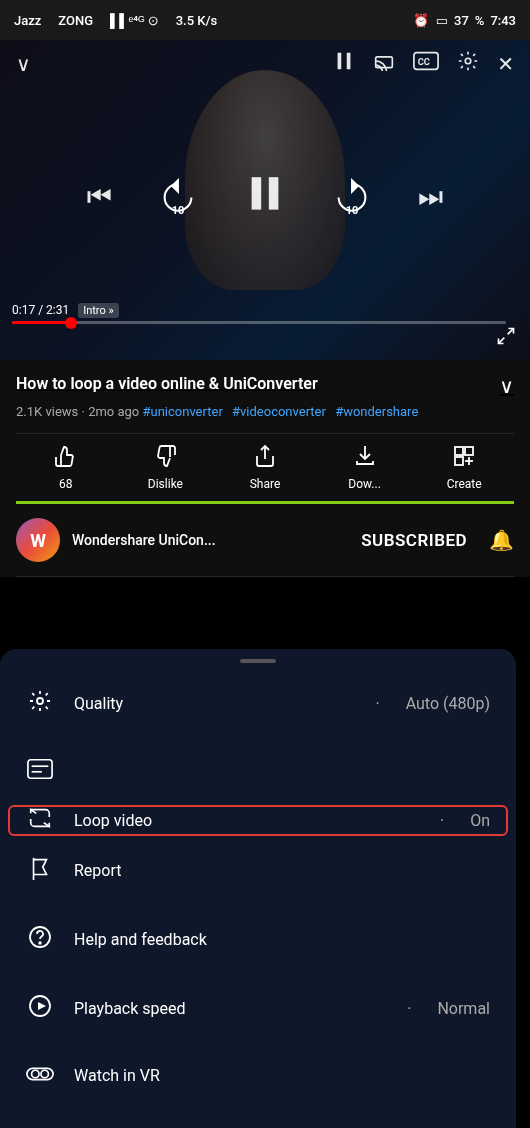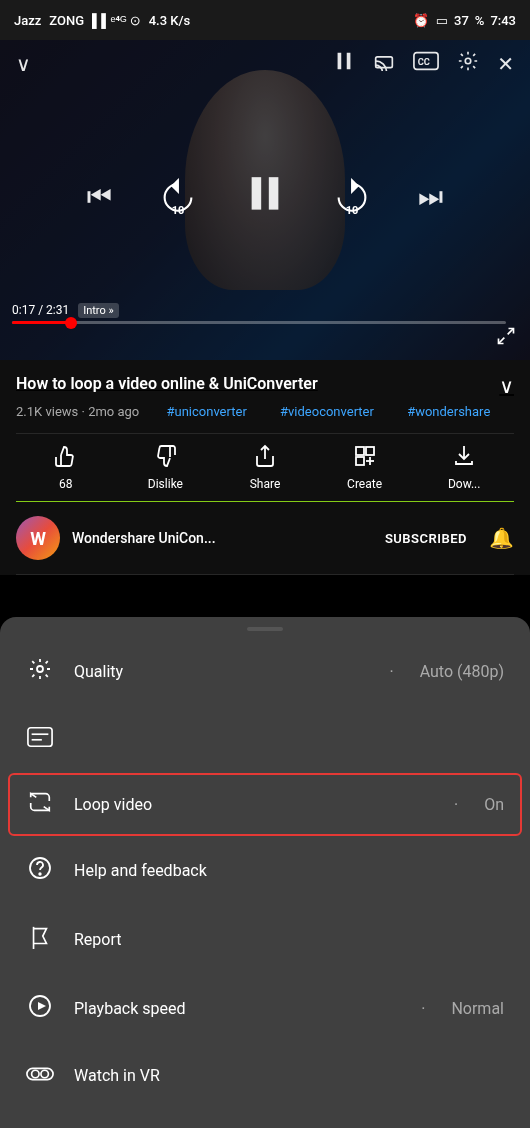--- a/index.html
+++ b/index.html
@@ -18,21 +18,21 @@
       height: 40px;
       background: #1a1a1a;
       display: flex;
       align-items: center;
       justify-content: space-between;
       padding: 0 14px;
       color: #fff;
       font-size: 13px;
       font-weight: 500;
     }
-    .status-left { display: flex; align-items: center; gap: 8px; }
+    .status-left { display: flex; align-items: center; gap: 17px; }
     .status-right { display: flex; align-items: center; gap: 6px; font-size: 13px; }
 
     
     .video-area {
       width: 100%;
       height: 320px;
       background: #111;
       position: relative;
       overflow: hidden;
     }
@@ -184,29 +184,29 @@
       font-weight: 600;
       flex: 1;
       line-height: 1.3;
     }
     .chevron-down { color: #fff; font-size: 20px; margin-left: 8px; cursor: pointer; }
     .video-meta {
       color: #aaa;
       font-size: 13px;
       margin-bottom: 14px;
     }
-    .video-meta .tag { color: #3ea6ff; margin-right: 6px; margin-left: 24px; }
+    .video-meta .tag { color: #3ea6ff; margin-right: 6px; }
 
     
     .action-row {
       display: flex;
       align-items: center;
       gap: 0;
       border-top: 1px solid #272727;
-      border-bottom: 1px solid #84cc16;
+      border-bottom: 3px solid #84cc16;
       padding: 10px 0;
       margin-bottom: 14px;
     }
     .action-item {
       flex: 1;
       display: flex;
       flex-direction: column;
       align-items: center;
       gap: 4px;
       cursor: pointer;
@@ -235,33 +235,33 @@
       color: #fff;
       font-size: 18px;
       font-weight: bold;
       flex-shrink: 0;
     }
     .channel-info { flex: 1; }
     .channel-name { color: #fff; font-size: 14px; font-weight: 500; }
     .channel-subs { color: #aaa; font-size: 12px; }
     .subscribed-btn {
       color: #fff;
-      font-size: 13px;
+      font-size: 17px;
       font-weight: 600;
       letter-spacing: 0.5px;
       cursor: pointer;
     }
     .bell-icon { color: #aaa; font-size: 20px; margin-left: 10px; cursor: pointer; }
 
     
     .settings-panel {
       position: absolute;
       bottom: 0;
-      left: 0; right: 0;
-      background: #404040;
+      left: 0; right: 14px;
+      background: #0f172a;
       border-radius: 16px 16px 0 0;
       z-index: 100;
       padding-bottom: 20px;
     }
     .panel-handle {
       width: 36px;
       height: 4px;
       background: #555;
       border-radius: 2px;
       margin: 10px auto 6px;
@@ -272,21 +272,21 @@
       gap: 20px;
       padding: 18px 24px;
       cursor: pointer;
       border-radius: 4px;
       transition: background 0.15s;
     }
     .panel-item.loop-highlighted {
       border: 2px solid #e53935;
       margin: 0 8px;
       border-radius: 6px;
-      padding: 16px 16px;
+      padding: 0 16px;
     }
     .panel-item:not(.loop-highlighted) {
       border: 2px solid transparent;
     }
     .panel-icon {
       color: #fff;
       font-size: 22px;
       width: 28px;
       text-align: center;
       flex-shrink: 0;
@@ -307,21 +307,21 @@
     }
   </style>
 </head>
 <body>
 
 <div class="status-bar">
   <div class="status-left">
     <span>Jazz</span>
     <span>ZONG</span>
     <span> ▌▌ᵉ⁴ᴳ ⊙</span>
-    <span>4.3 K/s</span>
+    <span>3.5 K/s</span>
   </div>
   <div class="status-right">
     <span>⏰</span>
     <span>▭</span>
     <span>37</span>
     <span>%</span>
     <span>7:43</span>
   </div>
 </div>
 
@@ -446,36 +446,36 @@
       <span class="act-icon">
         <svg width="24" height="24" viewBox="0 0 24 24" fill="none" stroke="white" stroke-width="1.8">
             <path d="M4 12v8a2 2 0 0 0 2 2h12a2 2 0 0 0 2-2v-8M16 6l-4-4-4 4M12 2v13"></path>
           </svg>
       </span>
       <span class="act-label">Share</span>
     </div>
     <div class="action-item">
       <span class="act-icon">
         <svg width="24" height="24" viewBox="0 0 24 24" fill="none" stroke="white" stroke-width="1.8">
+            <path d="M12 2v13M7 10l5 5 5-5M20 17v3H4v-3"></path>
+          </svg>
+      </span>
+      <span class="act-label">Dow...</span>
+    </div>
+    <div class="action-item">
+      <span class="act-icon">
+        <svg width="24" height="24" viewBox="0 0 24 24" fill="none" stroke="white" stroke-width="1.8">
             <rect x="3" y="3" width="8" height="8"></rect>
             <rect x="13" y="3" width="8" height="8"></rect>
             <rect x="3" y="13" width="8" height="8"></rect>
             <line x1="13" y1="17" x2="21" y2="17"></line>
             <line x1="17" y1="13" x2="17" y2="21"></line>
           </svg>
       </span>
       <span class="act-label">Create</span>
-    </div>
-    <div class="action-item">
-      <span class="act-icon">
-        <svg width="24" height="24" viewBox="0 0 24 24" fill="none" stroke="white" stroke-width="1.8">
-            <path d="M12 2v13M7 10l5 5 5-5M20 17v3H4v-3"></path>
-          </svg>
-      </span>
-      <span class="act-label">Dow...</span>
     </div>
   </div>
 
   <div class="channel-row">
     <div class="channel-avatar">W</div>
     <div class="channel-info">
       <div class="channel-name">Wondershare UniCon...</div>
     </div>
     <span class="subscribed-btn">SUBSCRIBED</span>
     <span class="bell-icon">🔔</span>
@@ -516,41 +516,41 @@
         <path d="M24 20 H8 a4 4 0 0 1-4-4 v-4"></path>
       </svg>
     </span>
     <span class="panel-text">Loop video</span>
     <span class="panel-dot">·</span>
     <span class="panel-value">On</span>
   </div>
 
   <div class="panel-item">
     <span class="panel-icon">
+      <svg width="22" height="24" viewBox="0 0 22 26" fill="none" stroke="white" stroke-width="1.8">
+          <line x1="4" y1="2" x2="4" y2="26"></line>
+          <path d="M4 4 L18 4 L14 12 L18 20 L4 20"></path>
+        </svg>
+    </span>
+    <span class="panel-text">Report</span>
+  </div>
+
+  <div class="panel-item">
+    <span class="panel-icon">
       <svg width="24" height="24" viewBox="0 0 24 24" fill="none" stroke="white" stroke-width="1.8">
           <circle cx="12" cy="12" r="10"></circle>
           <path d="M9 9a3 3 0 1 1 4.33 2.66C12.73 12.27 12 13 12 14"></path>
           <circle cx="12" cy="18" r="0.8" fill="white"></circle>
         </svg>
     </span>
     <span class="panel-text">Help and feedback</span>
   </div>
 
   <div class="panel-item">
     <span class="panel-icon">
-      <svg width="22" height="24" viewBox="0 0 22 26" fill="none" stroke="white" stroke-width="1.8">
-          <line x1="4" y1="2" x2="4" y2="26"></line>
-          <path d="M4 4 L18 4 L14 12 L18 20 L4 20"></path>
-        </svg>
-    </span>
-    <span class="panel-text">Report</span>
-  </div>
-
-  <div class="panel-item">
-    <span class="panel-icon">
       <svg width="24" height="24" viewBox="0 0 24 24" fill="none" stroke="white" stroke-width="1.8">
           <circle cx="12" cy="12" r="10"></circle>
           <polygon points="10,8 18,12 10,16" fill="white" stroke="none"></polygon>
         </svg>
     </span>
     <span class="panel-text">Playback speed</span>
     <span class="panel-dot">·</span>
     <span class="panel-value">Normal</span>
   </div>
 

